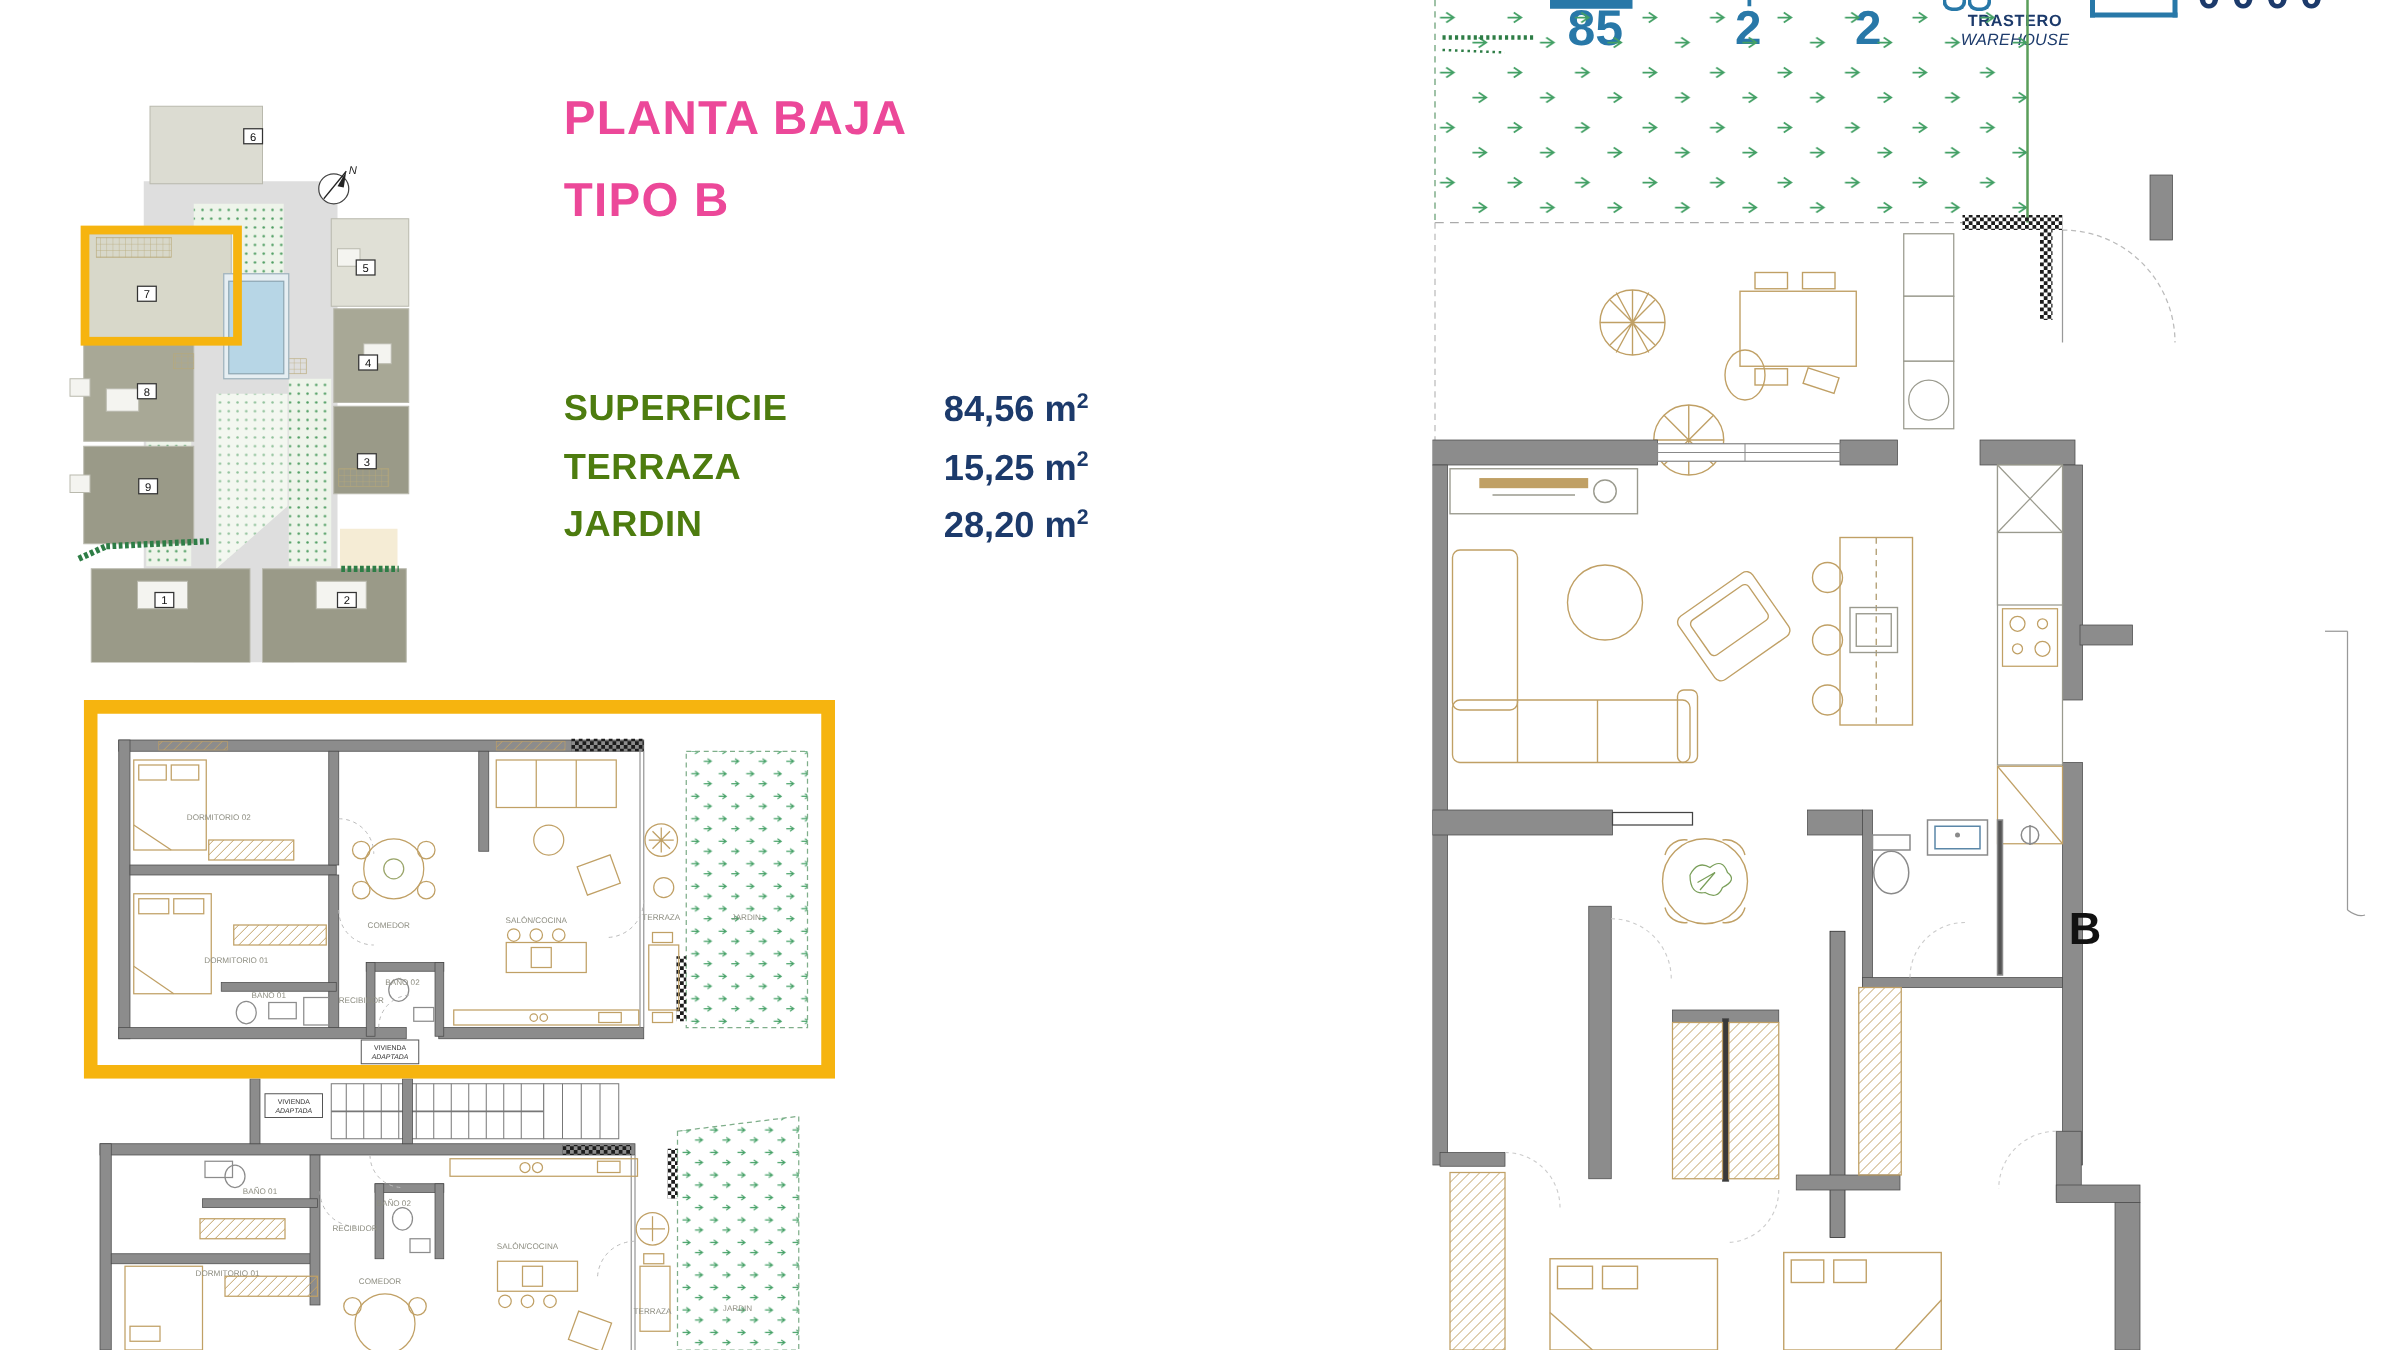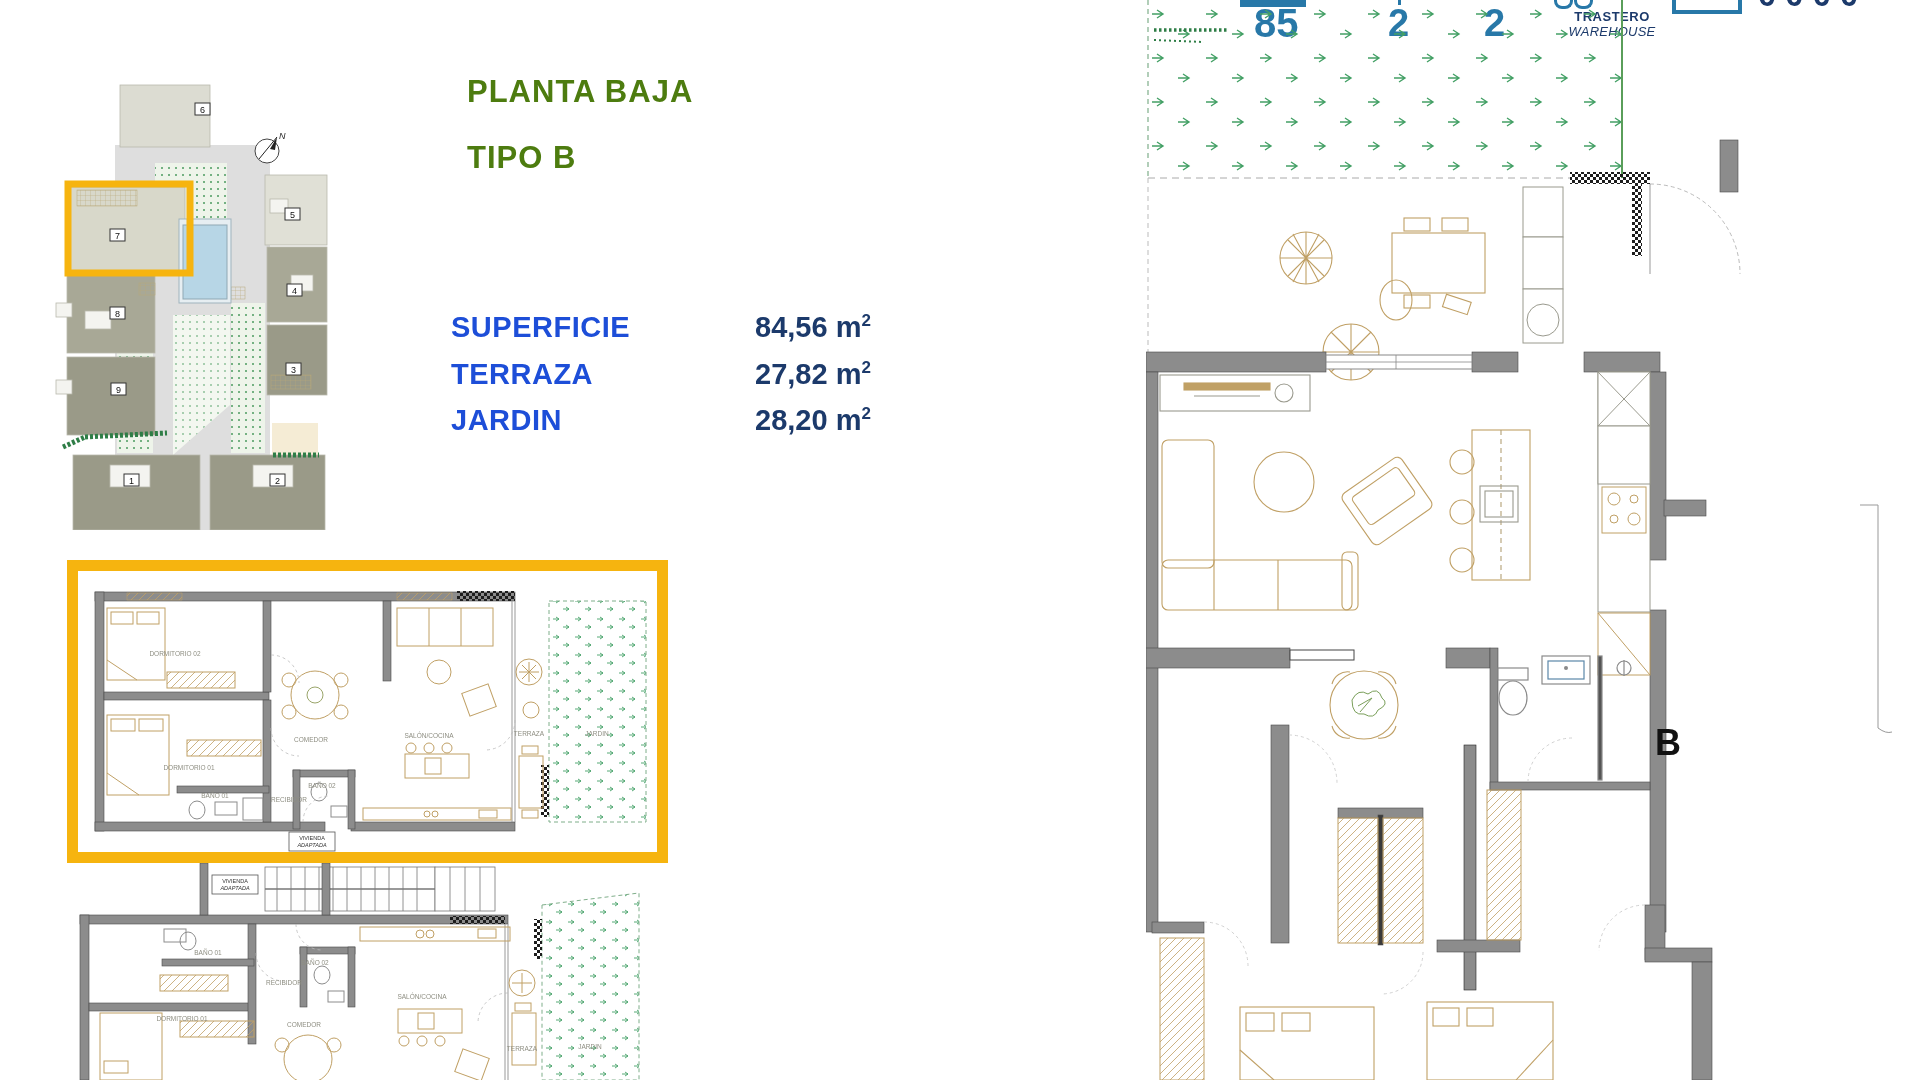--- a/index.html
+++ b/index.html
@@ -1,24 +1,24 @@
 <!DOCTYPE html>
 <html><head>
 <meta charset="utf-8">
 <style>
   html,body{margin:0;padding:0;background:#fff;}
   .page{position:relative;width:1920px;height:1080px;background:#ffffff;overflow:hidden;
         font-family:"Liberation Sans",sans-serif;}
   .abs{position:absolute;}
   
-  .title-line{position:absolute;left:451px;font-weight:bold;color:#4d7c0f;
-              font-size:31px;letter-spacing:1px;margin-left:16px;}
+  .title-line{position:absolute;left:451px;font-weight:bold;color:#ec4899;
+              font-size:38px;letter-spacing:1px;}
   
   .spec-row{position:absolute;left:451px;width:480px;height:40px;}
-  .spec-label{position:absolute;left:0;top:0;font-weight:bold;color:#1d4ed8;font-size:29px;letter-spacing:.5px;}
+  .spec-label{position:absolute;left:0;top:0;font-weight:bold;color:#4d7c0f;font-size:29px;letter-spacing:.5px;}
   .spec-value{position:absolute;left:304px;top:0;font-weight:bold;color:#1c3a6b;font-size:29px;}
   .spec-value sup{font-size:17px;}
   
   .hdr{position:absolute;left:1146px;top:0;width:774px;height:60px;}
   .hdr-bar{position:absolute;left:94px;top:0;width:66px;height:7px;background:#2878a8;}
   .hdr-num{position:absolute;top:1px;font-weight:bold;color:#2878a8;font-size:40px;line-height:44px;}
   .hdr-tick{position:absolute;left:252px;top:0;width:3px;height:5px;background:#2878a8;}
   .hdr-arc{position:absolute;top:0;width:13px;height:6px;border:3px solid #2878a8;border-top:none;
            border-radius:0 0 8px 8px;}
   .hdr-storage{position:absolute;left:420px;top:9px;width:92px;text-align:center;color:#1c3a6b;}
@@ -149,21 +149,21 @@
   <div class="title-line" style="top:74px">PLANTA BAJA</div>
   <div class="title-line" style="top:140px">TIPO B</div>
 
   <div>
     <div class="spec-row" style="top:311px">
       <span class="spec-label">SUPERFICIE</span>
       <span class="spec-value"><span>84,56</span>&nbsp;<span>m</span><sup>2</sup></span>
     </div>
     <div class="spec-row" style="top:358px">
       <span class="spec-label">TERRAZA</span>
-      <span class="spec-value"><span>27,82</span>&nbsp;<span>m</span><sup>2</sup></span>
+      <span class="spec-value"><span>15,25</span>&nbsp;<span>m</span><sup>2</sup></span>
     </div>
     <div class="spec-row" style="top:404px">
       <span class="spec-label">JARDIN</span>
       <span class="spec-value"><span>28,20</span>&nbsp;<span>m</span><sup>2</sup></span>
     </div>
   </div>
 
   <svg class="abs" style="left:67px;top:560px" width="601" height="303" viewBox="0 0 601 303">
     <rect x="0" y="0" width="601" height="303" fill="#f6b40f"></rect>
     <rect x="11" y="11" width="579" height="281" fill="#ffffff"></rect>

